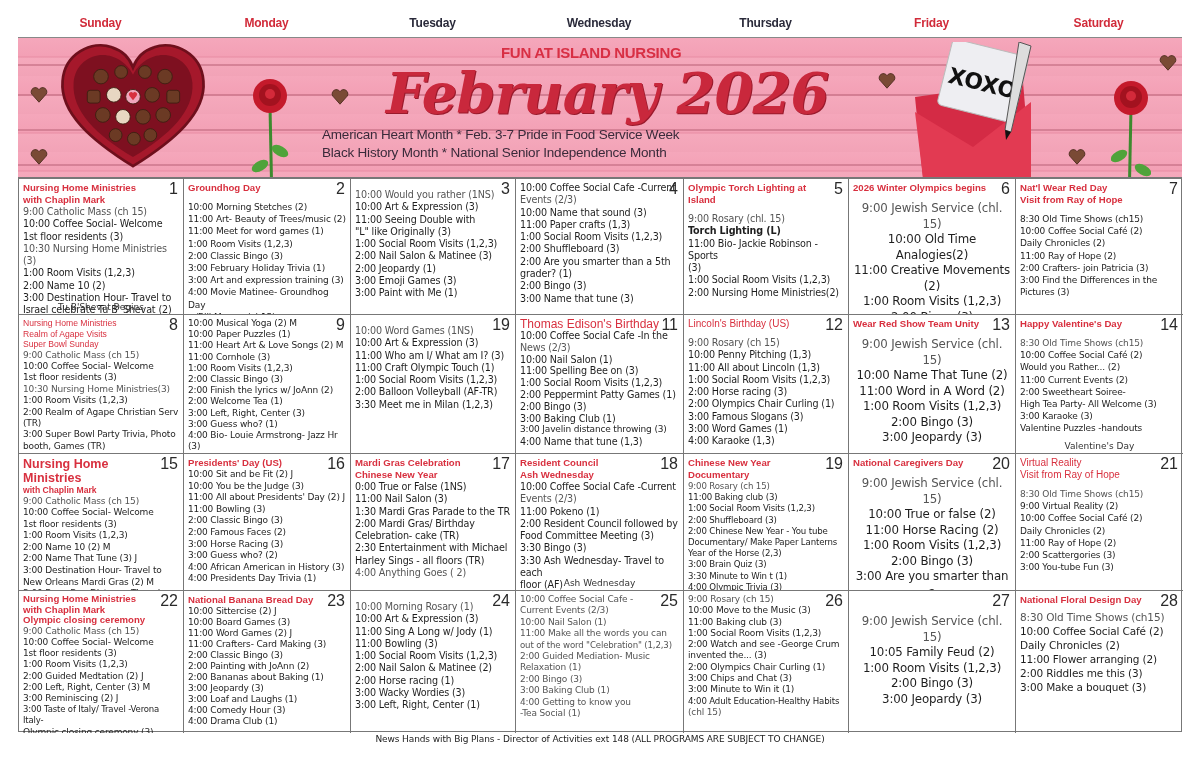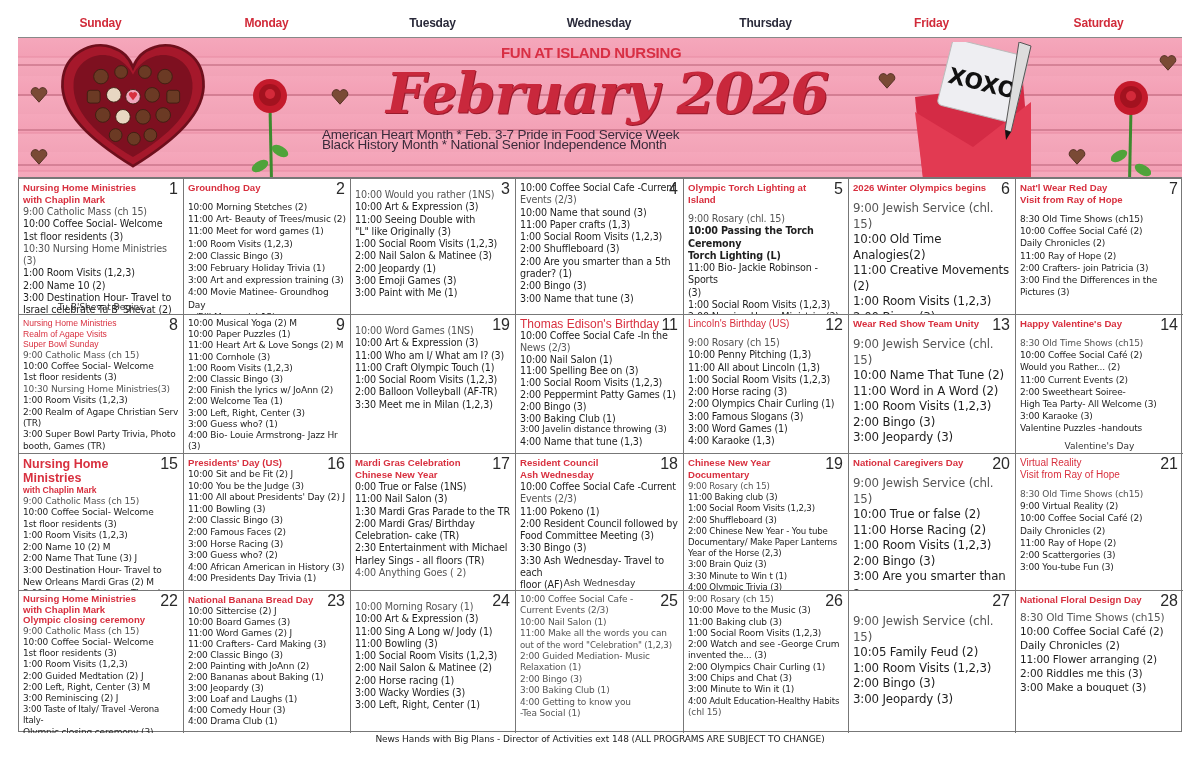--- a/index.html
+++ b/index.html
@@ -16,37 +16,37 @@
     border-top: 1px solid #888; }
   .banner .plank { position: absolute; left: 0; right: 0; height: 2px; background: #c97489; opacity: 0.7; }
 
   .heart-box { position: absolute; left: 20px; top: 2px; width: 72px; height: 128px; }
   .heart-box svg { width: 100%; height: 100%; }
 
   .banner-sub { position: absolute; left: 483px; top: 6px; font-family: "Liberation Sans", sans-serif; font-weight: bold; font-size: 15px; color: #d82f44; letter-spacing: -0.3px; }
   .banner-title { position: absolute; left: 368px; top: 22px; font-family: "DejaVu Serif", serif; font-style: italic; font-weight: bold; font-size: 56px; color: #c9283c; letter-spacing: -1px; text-shadow: 1px 1px 0 #9a1a2c; }
   .banner-line { position: absolute; left: 304px; font-family: "Liberation Sans", sans-serif; font-size: 13.5px; color: #3a2a3a; letter-spacing: -0.2px; }
   .banner-line.l1 { top: 89px; }
-  .banner-line.l2 { top: 99px; }
+  .banner-line.l2 { top: 107px; }
 
   .rose { position: absolute; width: 40px; height: 130px; }
   .choc { position: absolute; width: 18px; height: 18px; }
   .envelope { position: absolute; left: 885px; top: 4px; width: 135px; height: 136px; }
 
   .grid { position: absolute; left: 18px; top: 177px; width: 1164px; height: 555px; border: 1px solid #777; border-top: 2px solid #777;
     display: grid; grid-template-columns: 165px 167px 165px 168px 165px 167px 167px; grid-template-rows: 136px 139px 137px 142px; }
   .cell { border-right: 1px solid #777; border-bottom: 1px solid #777; position: relative; padding: 3px 4px 2px 4px; overflow: hidden; font-family: "DejaVu Sans", sans-serif; }
   .cell:nth-child(7n) { border-right: none; }
   .cell.lastrow { border-bottom: none; }
   .daynum { position: absolute; right: 5px; top: 1px; font-family: "Liberation Sans", sans-serif; font-size: 16px; color: #2a2a2a; }
   .hl { color: #d8303f; font-family: "Liberation Sans", sans-serif; font-weight: bold; font-size: 9.6px; line-height: 12px; padding-right: 18px; }
   .hl.big { font-size: 12.5px; line-height: 14px; }
   .ev { font-size: 9px; line-height: 12.2px; color: #1e1e1e; letter-spacing: -0.15px; }
   .ev.gray { color: #555; }
-  .ev.lg { font-size: 11.8px; line-height: 15.5px; }
+  .ev.lg { font-size: 11.8px; line-height: 15.5px; text-align: center; }
   .ev.md { font-size: 9.6px; line-height: 12.3px; }
   .spacer { height: 7px; }
   .spacer.s { height: 4px; }
   .note { position: absolute; left: 0; right: 0; bottom: 2px; text-align: center; font-size: 9px; color: #333; }
 
   .footer { position: absolute; left: 0; width: 1200px; top: 734px; text-align: center; font-size: 9px; color: #222; letter-spacing: -0.1px; }
 </style>
 </head>
 <body>
 
@@ -220,21 +220,20 @@
     <div class="ev md">2:00 Are you smarter than a 5th</div>
     <div class="ev md">grader? (1)</div>
     <div class="ev md">2:00 Bingo (3)</div>
     <div class="ev md">3:00 Name that tune (3)</div>
   </div>
   <div class="cell">
     <span class="daynum">5</span>
     <div class="hl">Olympic Torch Lighting  at Island</div>
     <div class="spacer"></div>
     <div class="ev md gray">9:00 Rosary (chl. 15)</div>
-    <div class="ev md" style="font-weight:bold">10:00 Passing the Torch Ceremony</div>
     <div class="ev md" style="font-weight:bold">Torch Lighting (L)</div>
     <div class="ev md">11:00 Bio- Jackie Robinson - Sports</div>
     <div class="ev md">(3)</div>
     <div class="ev md">1:00 Social Room Visits (1,2,3)</div>
     <div class="ev md">2:00 Nursing Home Ministries(2)</div>
 
   </div>
   <div class="cell">
     <span class="daynum">6</span>
     <div class="hl">2026 Winter Olympics begins</div>

